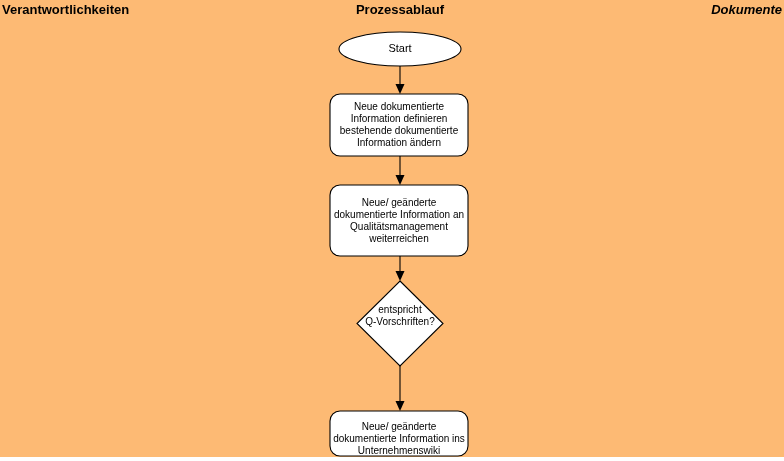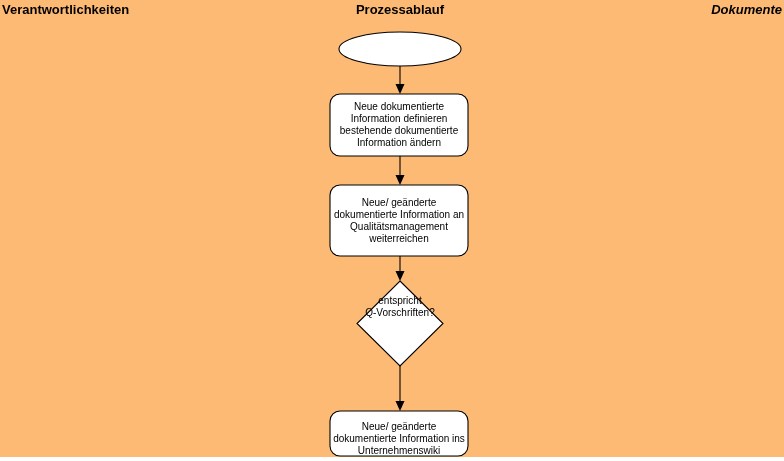--- a/index.html
+++ b/index.html
@@ -93,31 +93,32 @@
     <polygon class="arrow-head" points="400,281 395.5,271 404.5,271"></polygon>
 
     <polygon class="node-shape" points="400,281 443,323.5 400,366 357,323.5"></polygon>
 
     <line class="connector-line" x1="400" y1="366" x2="400" y2="405"></line>
     <polygon class="arrow-head" points="400,411 395.5,401 404.5,401"></polygon>
 
     <rect class="node-shape" x="330" y="411" width="138" height="45" rx="10" ry="10"></rect>
   </svg>
 
+  <div class="node-label ellipse-label" style="left:339px; top:42px; width:122px;">Start</div>
 
   <div class="node-label" style="left:322px; top:101px; width:154px;">Neue dokumentierte
 Information definieren
 bestehende dokumentierte
 Information ändern</div>
 
   <div class="node-label" style="left:322px; top:197px; width:154px;">Neue/ geänderte
 dokumentierte Information an
 Qualitätsmanagement
 weiterreichen</div>
 
-  <div class="node-label" style="left:330px; top:295px; width:140px;">entspricht
+  <div class="node-label" style="left:330px; top:304px; width:140px;">entspricht
 Q-Vorschriften?</div>
 
   <div class="node-label" style="left:322px; top:421px; width:154px;">Neue/ geänderte
 dokumentierte Information ins
 Unternehmenswiki</div>
 
 </div>
 
 </body></html>

